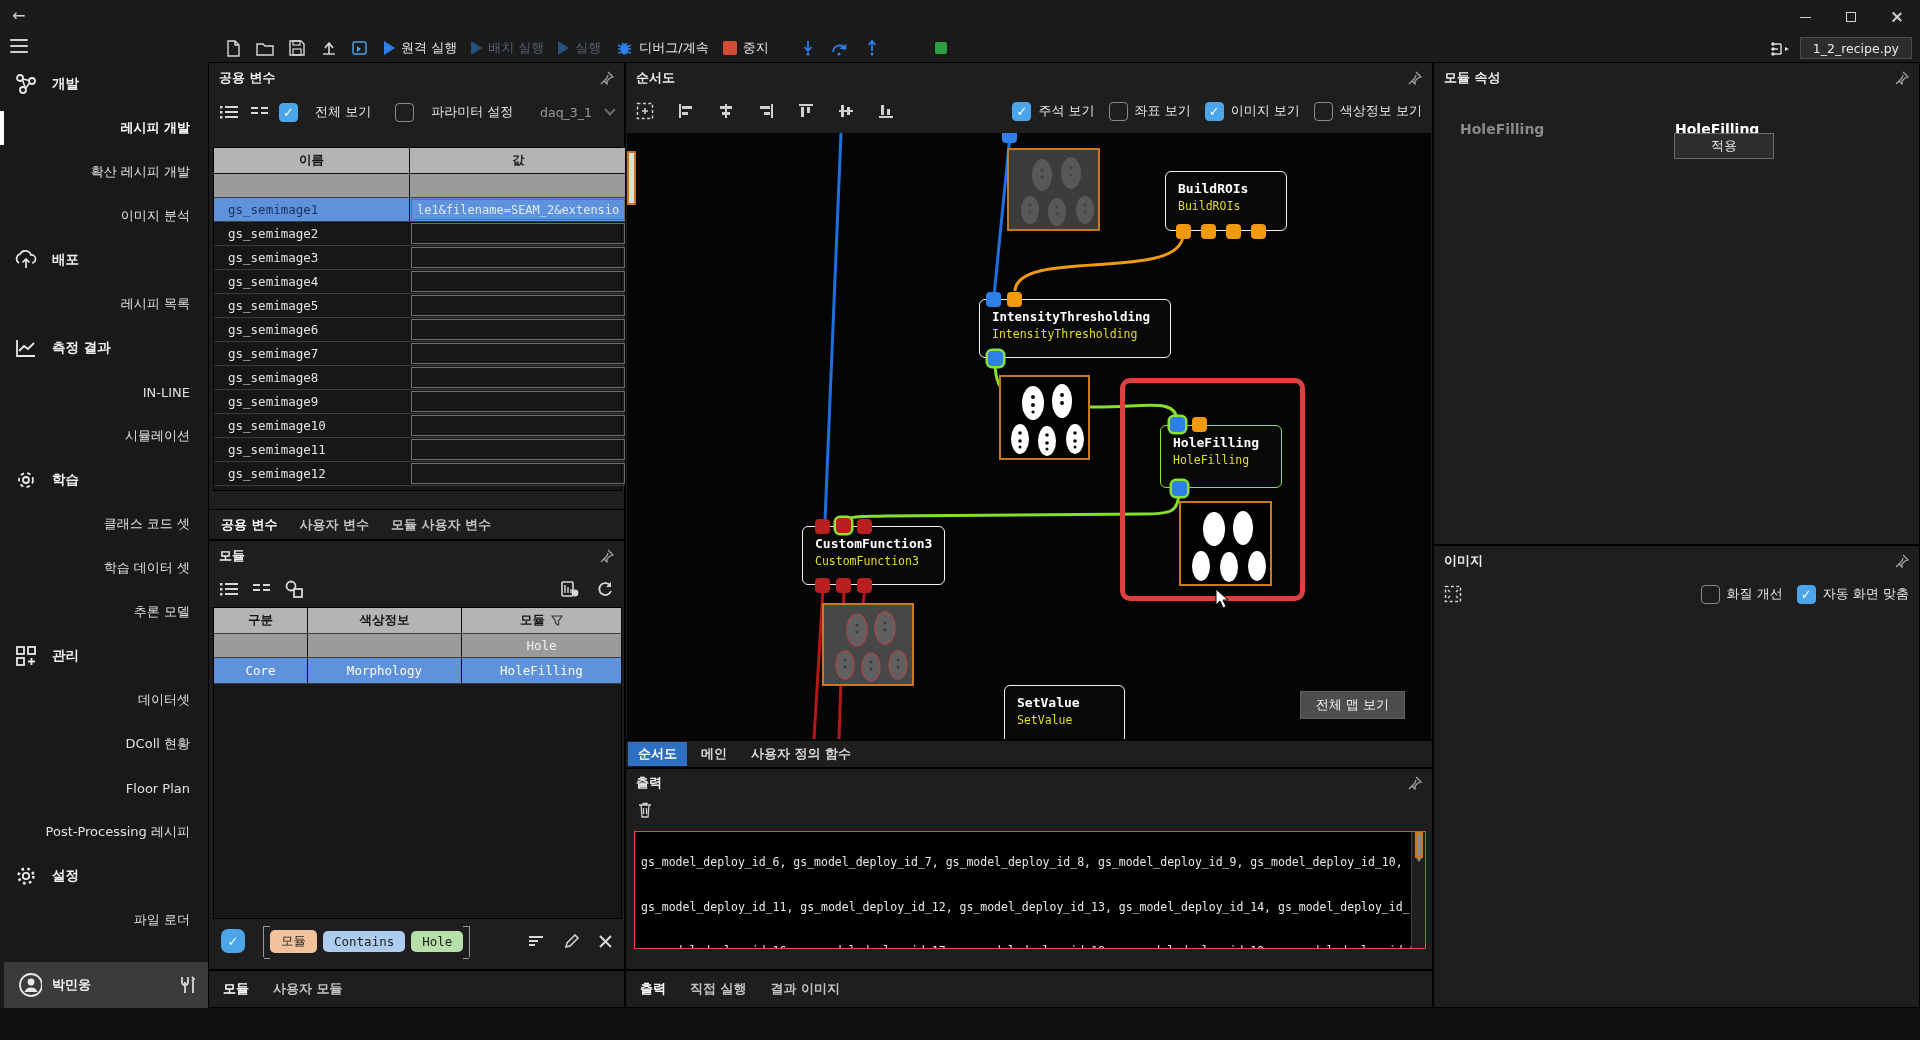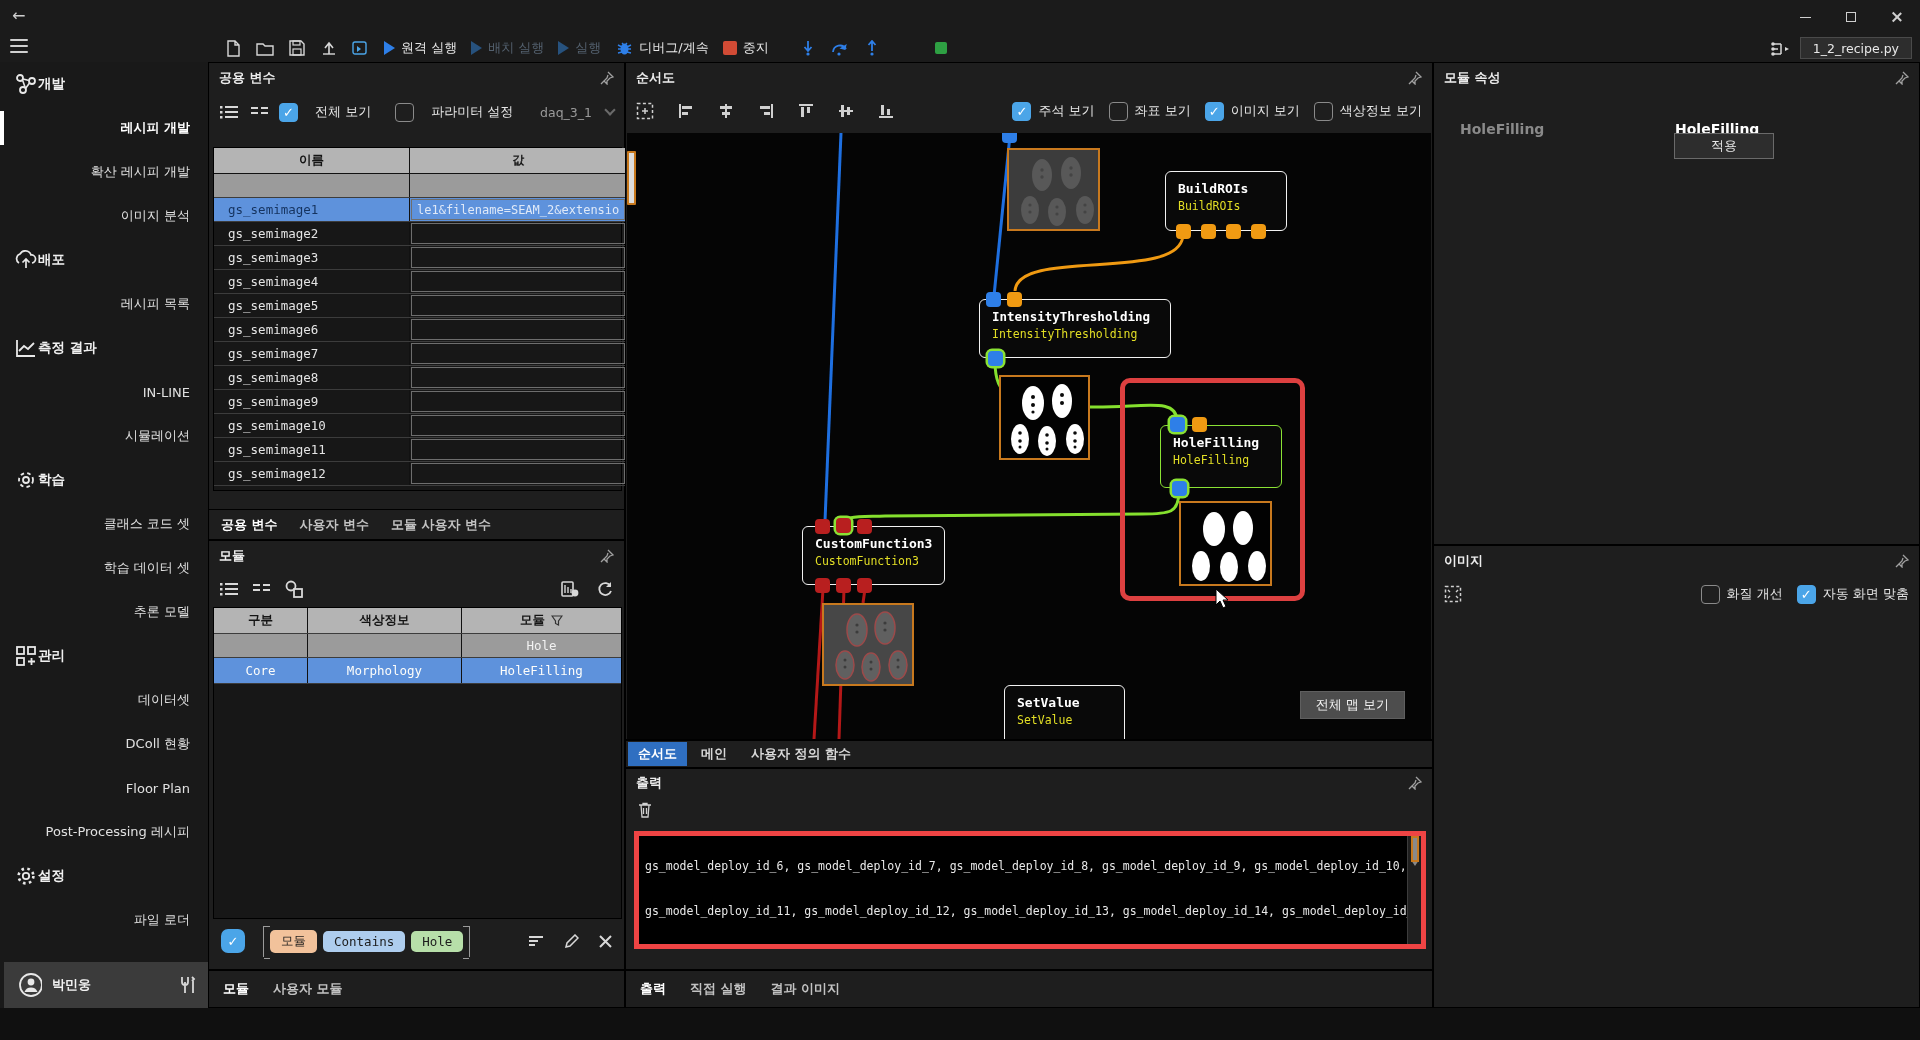--- a/index.html
+++ b/index.html
@@ -30,21 +30,21 @@
   .stop-sq { width:14px; height:14px; background:#d14b35; border-radius:2px; display:inline-block; }
   .green-sq { width:12px; height:12px; background:#2ea043; border-radius:2px; display:inline-block; margin-left:40px; }
   .tb-icon { width:18px; height:18px; display:inline-flex; align-items:center; justify-content:center; }
   .recipe-chip { position:absolute; right:8px; top:3px; height:22px; padding:0 12px; background:#2d2d2d; border:1px solid #4a4a4a;
                  display:flex; align-items:center; color:#e8e8e8; font-size:12.5px; }
   .branch-icon { position:absolute; right:128px; top:6px; }
 
   
   .sidebar { position:absolute; left:0; top:62px; width:208px; height:946px; background:#191919; }
   .sb-item { position:relative; height:44px; display:flex; align-items:center; }
-  .sb-item.header { padding-left:14px; font-weight:bold; color:#f0f0f0; font-size:13.5px; }
+  .sb-item.header { padding-left:14px; gap:14px; font-weight:bold; color:#f0f0f0; font-size:13.5px; }
   .sb-item.sub { justify-content:flex-end; padding-right:18px; color:#e0e0e0; font-size:13px; }
   .sb-item.selected::before { content:""; position:absolute; left:0; top:5px; width:4px; height:34px; background:#ffffff; }
   .sb-icon { width:24px; height:24px; display:flex; align-items:center; justify-content:center; }
   .user-row { position:absolute; left:4px; top:900px; width:208px; height:46px; background:#3b3b3b; display:flex; align-items:center; padding:0 14px; gap:10px; }
   .user-name { font-weight:bold; color:#f2f2f2; flex:1; }
 
   
   .panel { position:absolute; background:#1e1e1e; border:1px solid #000; }
   .panel-header { height:30px; display:flex; align-items:center; padding:0 10px; font-weight:bold; color:#ececec; }
   .panel-header .spacer { flex:1; }
@@ -127,21 +127,21 @@
   .thumb { position:absolute; border:2px solid #c8791e; z-index:3; }
   .fullmap-btn { position:absolute; right:26px; bottom:20px; background:#4d4d4d; color:#f2f2f2; padding:4px 15px; font-size:13px; z-index:5; border:1px solid #5f5f5f; }
   .cursor-arrow { position:absolute; left:587px; top:455px; z-index:6; }
   .flow-tabs { position:absolute; left:625px; top:740px; width:808px; height:28px; background:#1e1e1e; border:1px solid #000; display:flex; align-items:center; gap:4px; padding:0 2px; }
   .ftab { padding:3px 10px; color:#d8d8d8; font-weight:bold; }
   .ftab.active { background:#2f6fc1; color:#fff; }
 
   
   .out-panel { left:625px; top:768px; width:808px; height:202px; }
   .trash-row { height:26px; display:flex; align-items:center; padding:0 12px; }
-  .console { position:absolute; left:8px; top:62px; width:792px; height:118px; background:#000; border:5px solid #ef4444; overflow:hidden; display:flex;justify-content:space-between; }
+  .console { position:absolute; left:8px; top:62px; width:792px; height:118px; background:#000; border:1px solid #ef4444; overflow:hidden; display:flex;justify-content:space-between; }
   .console-lines { flex:1; padding:0 6px; font-size:11.5px; line-height:14.9px; color:#e8e8e8; margin-top:-7px; white-space:pre; overflow:hidden; }
   .cscroll { width:14px; background:#1f1f1f; border-left:1px solid #3c3c3c; display:flex; flex-direction:column; align-items:center; }
   .cscroll .thumb { width:8px; height:26px; background:#8a8a8a; margin-top:auto; }
   .cscroll .mark { width:8px; height:8px; background:#c0392b; margin-bottom:4px; margin-top:2px; }
 
   
   .props-panel { left:1433px; top:62px; width:487px; height:483px; }
   .prop-row { display:flex; align-items:flex-start; padding:28px 26px 0; }
   .prop-label { color:#8a8a8a; font-weight:bold; font-size:14px; width:215px; }
   .prop-value { color:#ffffff; font-weight:bold; font-size:14px; }

